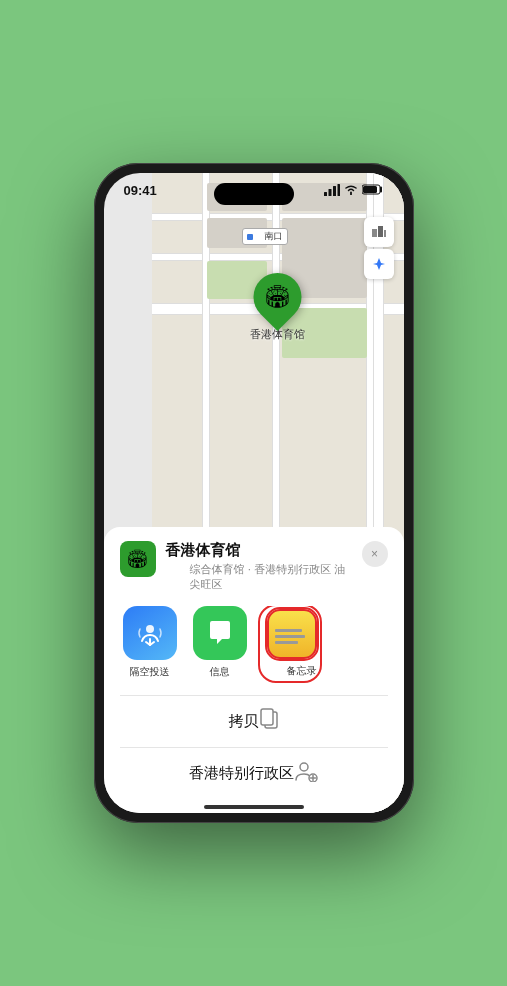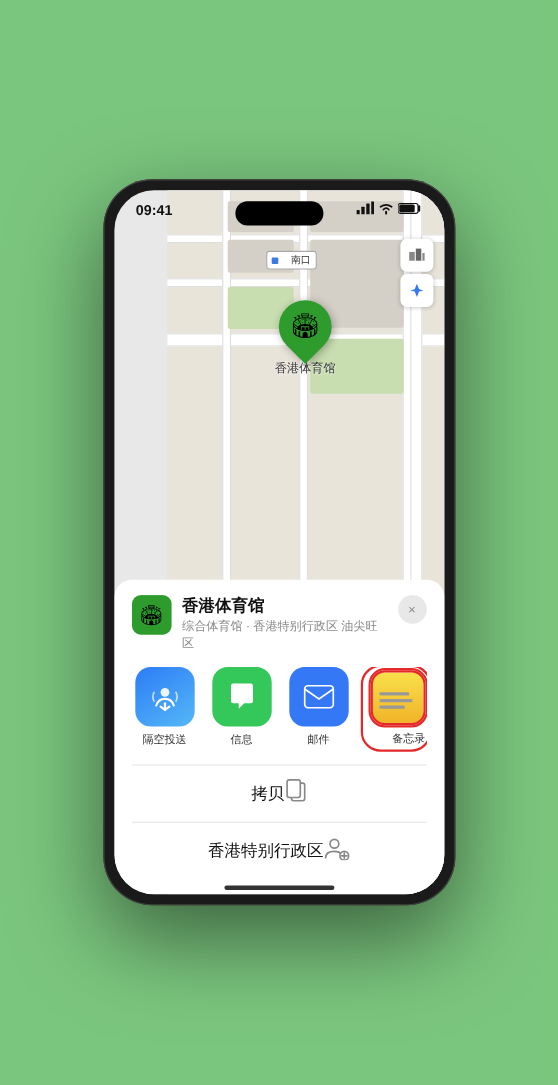--- a/index.html
+++ b/index.html
@@ -223,20 +223,21 @@
     }
     .venue-name {
       font-size: 15px;
       font-weight: 600;
       color: #111;
     }
     .venue-subtitle {
       font-size: 11px;
       color: #888;
       margin-top: 2px;
+      margin-left: 24px;
     }
     .close-btn {
       width: 26px;
       height: 26px;
       background: #e8e8e8;
       border-radius: 50%;
       display: flex;
       align-items: center;
       justify-content: center;
       cursor: pointer;
@@ -442,29 +443,20 @@
 
         <div class="share-item">
           <div class="share-icon messages">
             <svg width="30" height="30" viewBox="0 0 30 30">
               <path d="M5 5 Q5 3 7 3 L23 3 Q25 3 25 5 L25 19 Q25 21 23 21 L17 21 L12 26 L12 21 L7 21 Q5 21 5 19 Z" fill="white"></path>
             </svg>
           </div>
           <span class="share-label">信息</span>
         </div>
 
-        <div class="share-item">
-          <div class="share-icon mail">
-            <svg width="30" height="24" viewBox="0 0 30 24">
-              <rect x="2" y="2" width="26" height="20" rx="3" fill="none" stroke="white" stroke-width="1.5"></rect>
-              <path d="M2 5 L15 14 L28 5" stroke="white" stroke-width="1.5" fill="none"></path>
-            </svg>
-          </div>
-          <span class="share-label">邮件</span>
-        </div>
 
         <div class="share-item" style="outline: 2.5px solid #e5292a; border-radius: 16px; padding: 3px; align-items: flex-end;">
           <div class="share-icon notes" style="background: linear-gradient(180deg, #f9e04b 0%, #f0b429 100%); width: 50px; height: 50px; border-radius: 13px; overflow: hidden;">
             <div class="notes-lines">
               <div class="notes-line"></div>
               <div class="notes-line"></div>
               <div class="notes-line"></div>
             </div>
           </div>
           <span class="share-label">备忘录</span>

